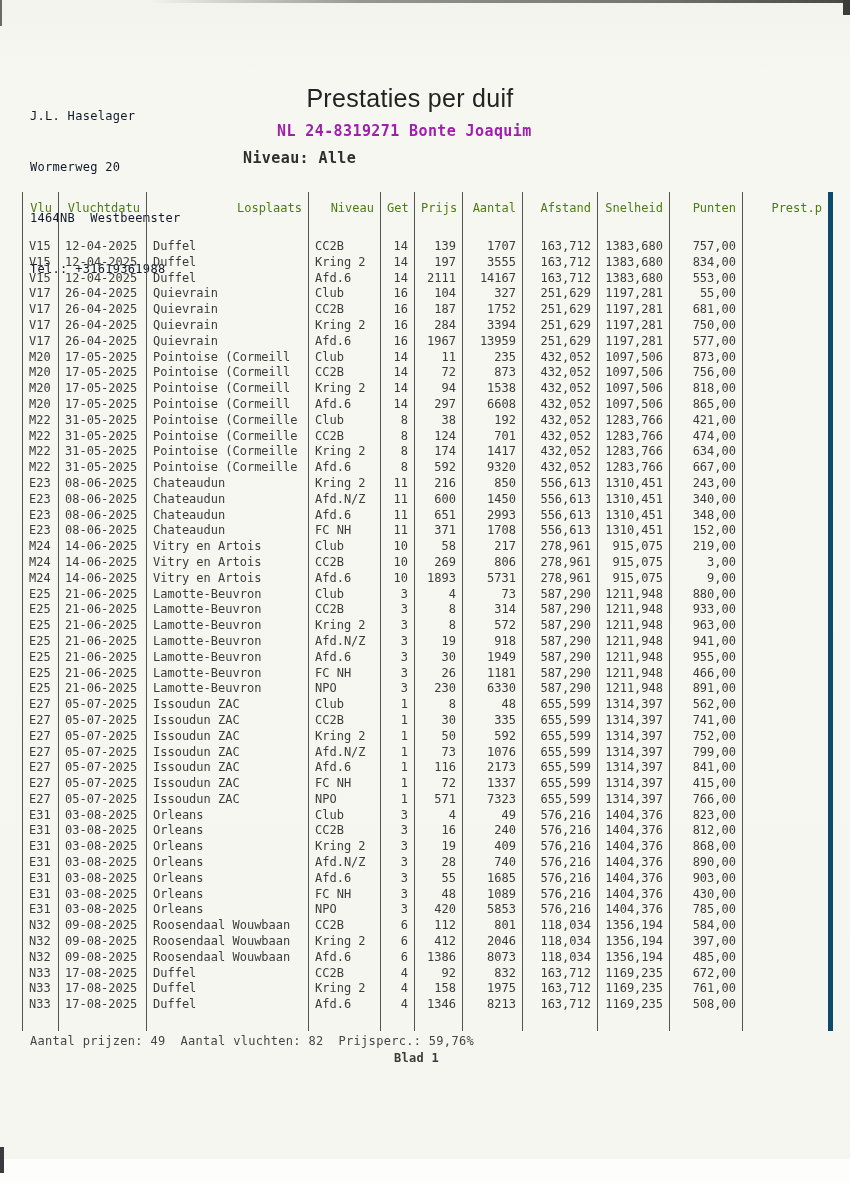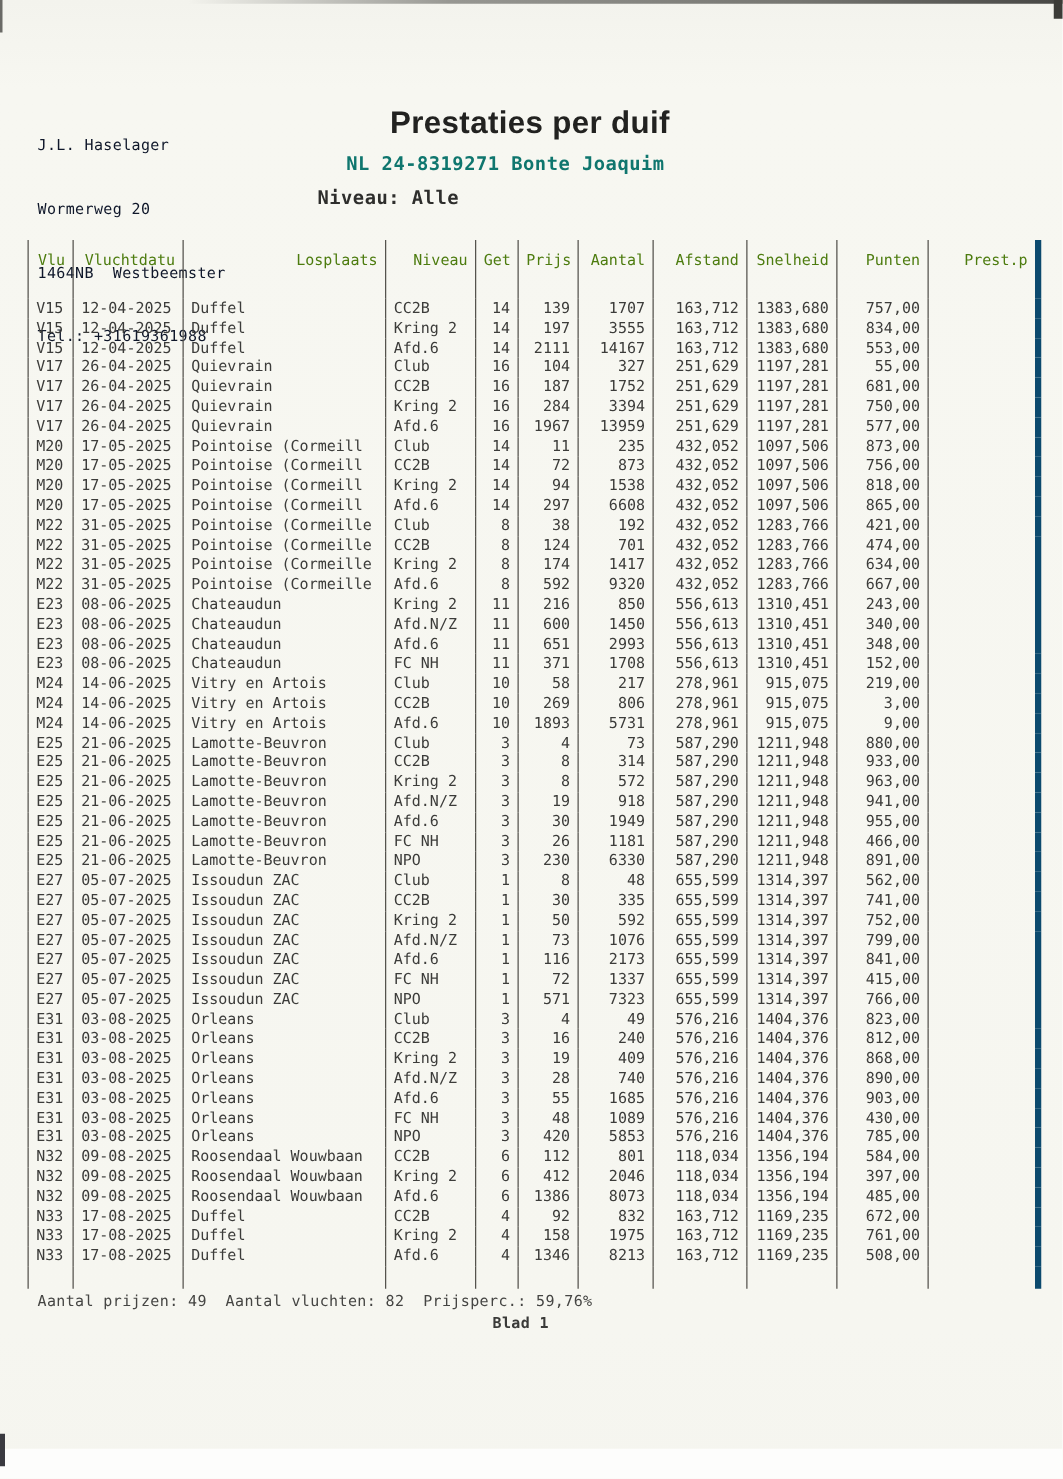--- a/index.html
+++ b/index.html
@@ -12,26 +12,26 @@
   
   .top-edge{position:absolute;top:0;left:150px;right:0;height:3px;
     background:linear-gradient(90deg,rgba(60,60,56,0),rgba(60,60,56,.5) 30%,rgba(50,50,46,.65) 70%,rgba(40,40,38,.85));}
   .corner-tl{position:absolute;top:0;left:0;width:2px;height:26px;background:#6a6a66;}
   .corner-tr{position:absolute;top:0;right:0;width:7px;height:15px;background:#3c3c38;}
   .bottom-band{position:absolute;left:0;bottom:0;right:0;height:24px;background:#fdfdfc;}
   .bottom-tick{position:absolute;left:0;bottom:10px;width:4px;height:26px;background:#3a3a40;}
 
   .sender{position:absolute;left:30px;top:74px;font-size:12px;line-height:17px;
     letter-spacing:.3px;white-space:pre;color:#0f172a;}
-  .title{position:absolute;left:264px;top:84px;width:320px;text-align:center;
-    font-family:"Liberation Sans","DejaVu Sans",sans-serif;font-weight:bold;
+  .title{position:absolute;left:250px;top:84px;width:320px;text-align:center;
+    font-family:"Liberation Sans","DejaVu Sans",sans-serif;font-weight:normal;
     font-size:25px;letter-spacing:.3px;color:#222220;}
   .pigeon{position:absolute;left:247px;top:122px;font-weight:bold;font-size:15px;
-    letter-spacing:.4px;white-space:pre;color:#0f766e;padding-left:30px;}
-  .niveau{position:absolute;left:254px;top:149px;font-weight:bold;font-size:15px;
+    letter-spacing:.4px;white-space:pre;color:#a21caf;padding-left:30px;}
+  .niveau{position:absolute;left:243px;top:149px;font-weight:bold;font-size:15px;
     letter-spacing:.4px;white-space:pre;color:#2e2e2c;}
 
   table.results{position:absolute;left:22px;top:192px;width:808px;
     border-collapse:collapse;table-layout:fixed;}
   table.results th,table.results td{
     border-left:1px solid #55534d;
     font-size:12px;overflow:hidden;white-space:pre;padding:0 6px;color:#3c3c3a;}
   table.results th:last-child,table.results td:last-child{border-right:5px solid #0c4a6e;}
   table.results th{height:38px;vertical-align:top;padding-top:9px;text-align:right;
     font-weight:normal;color:#4d7c0f;}

